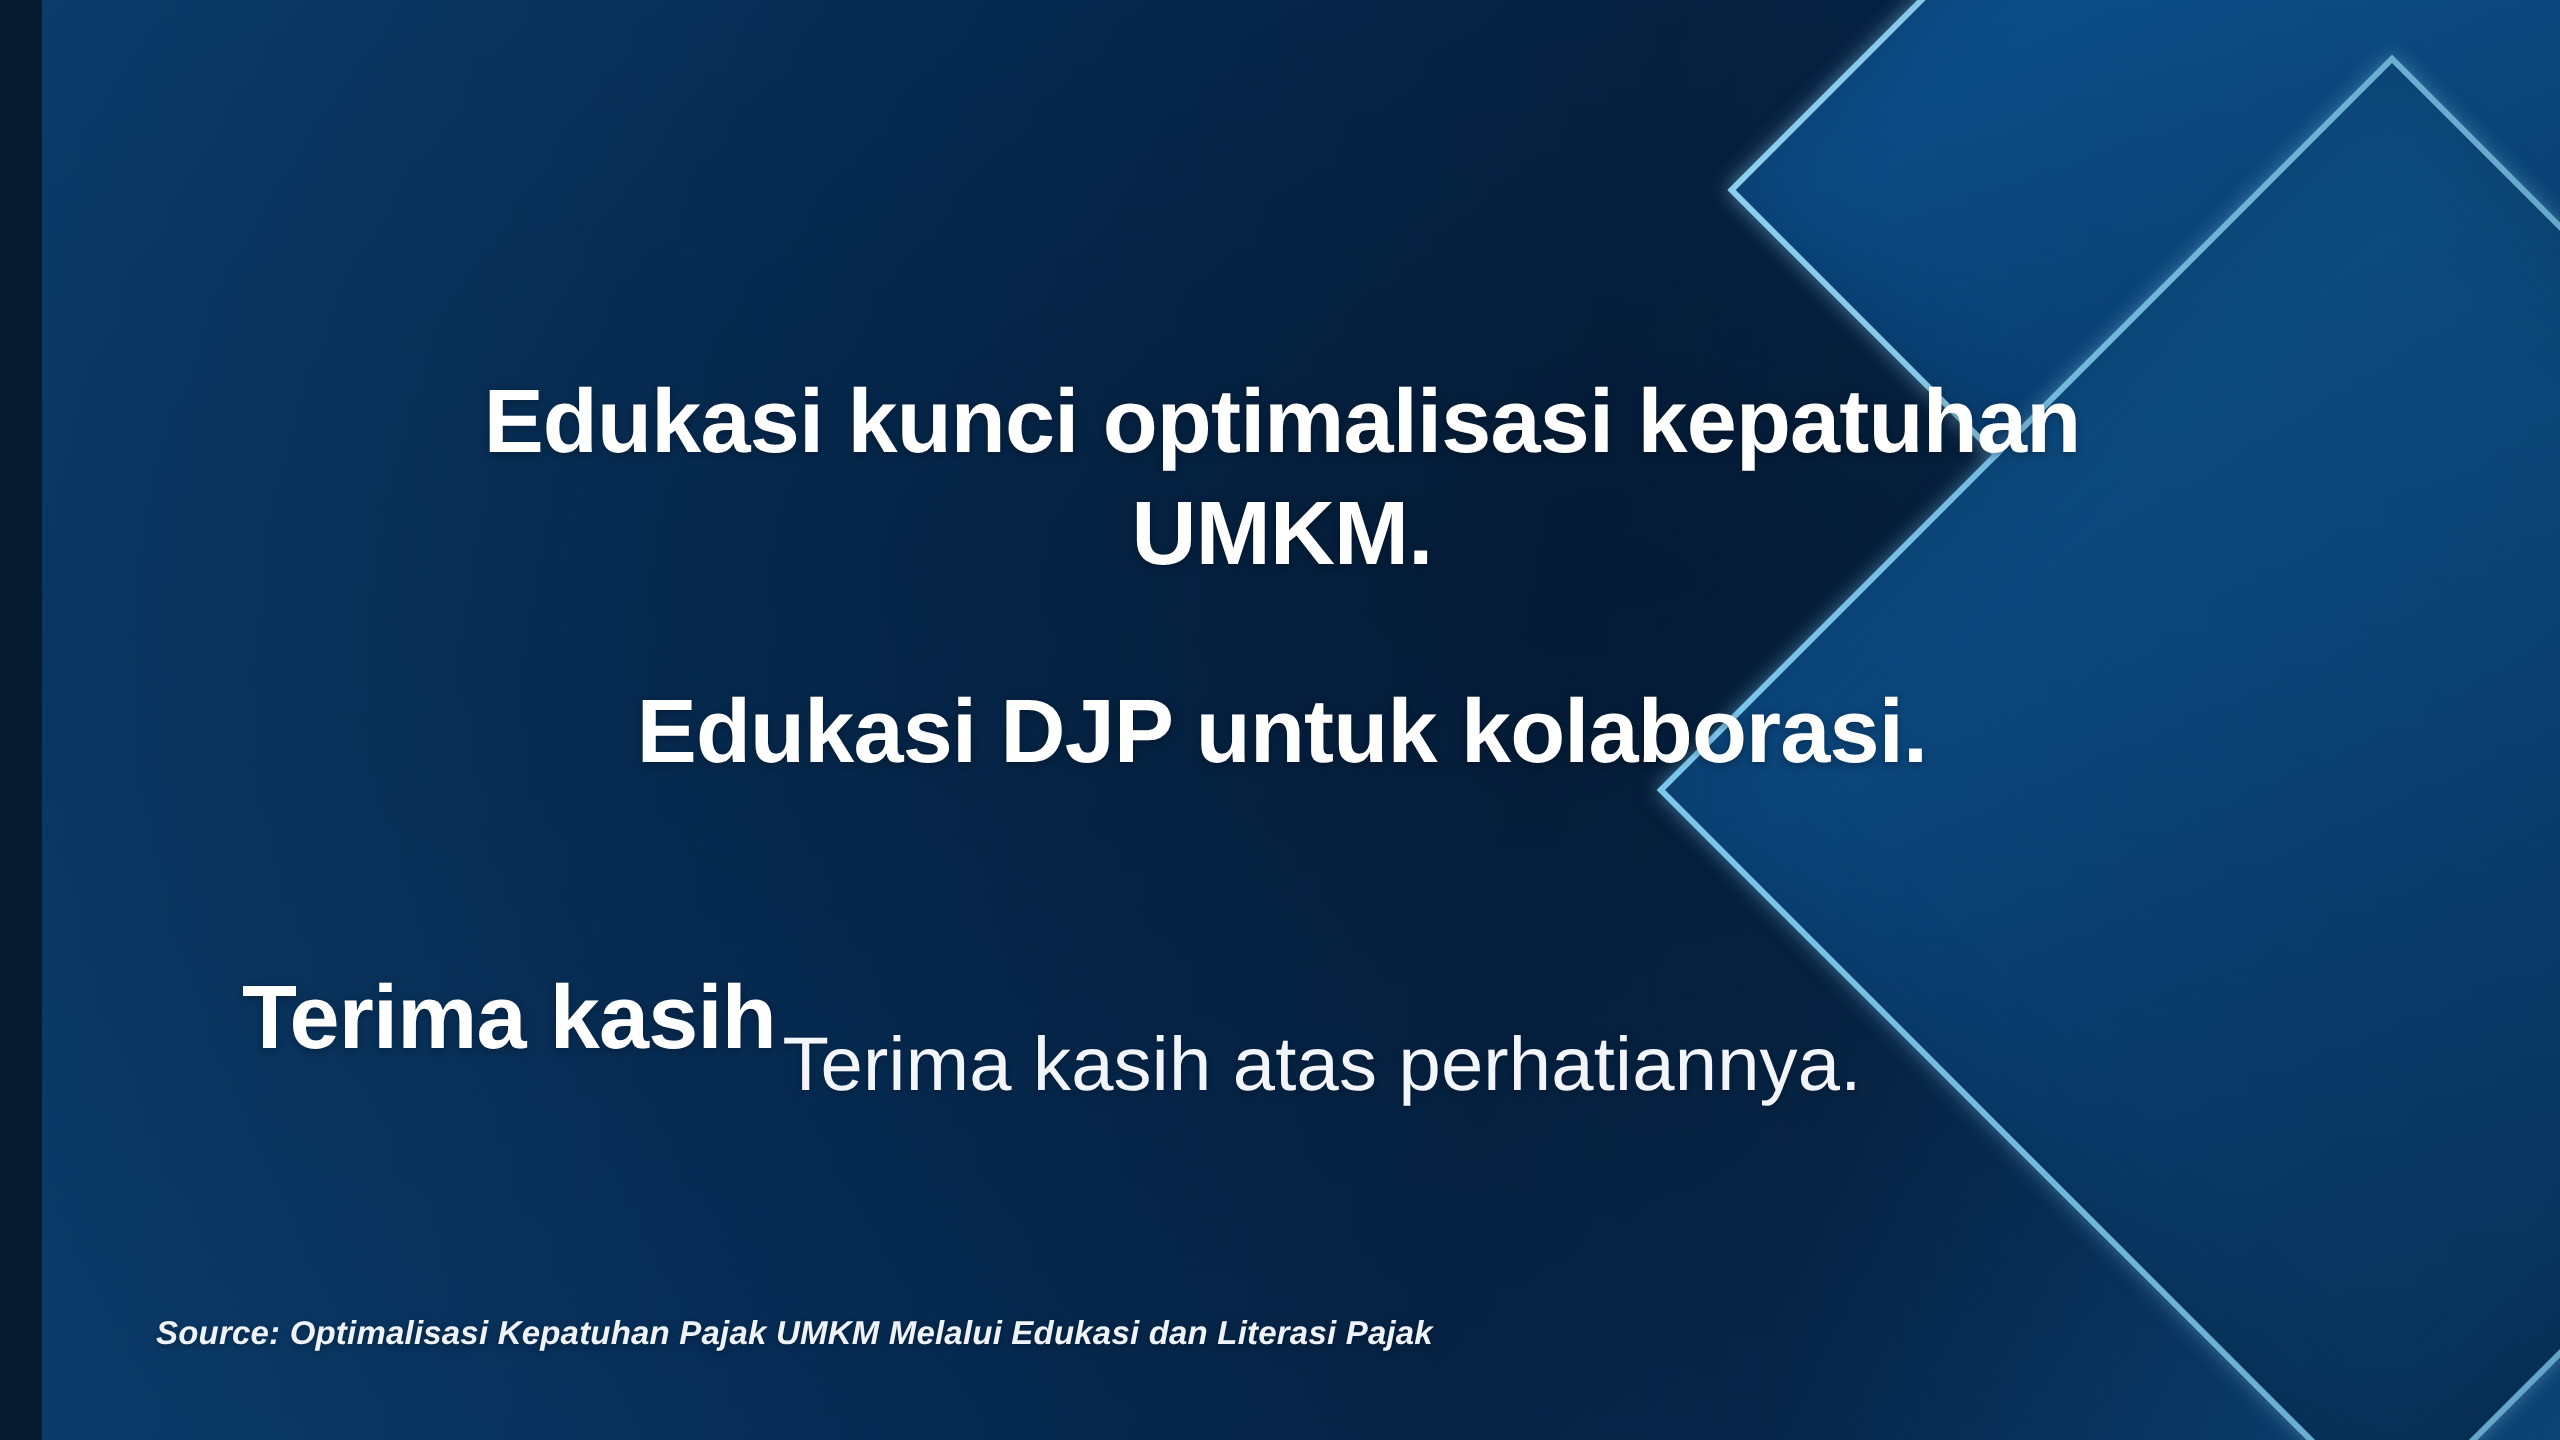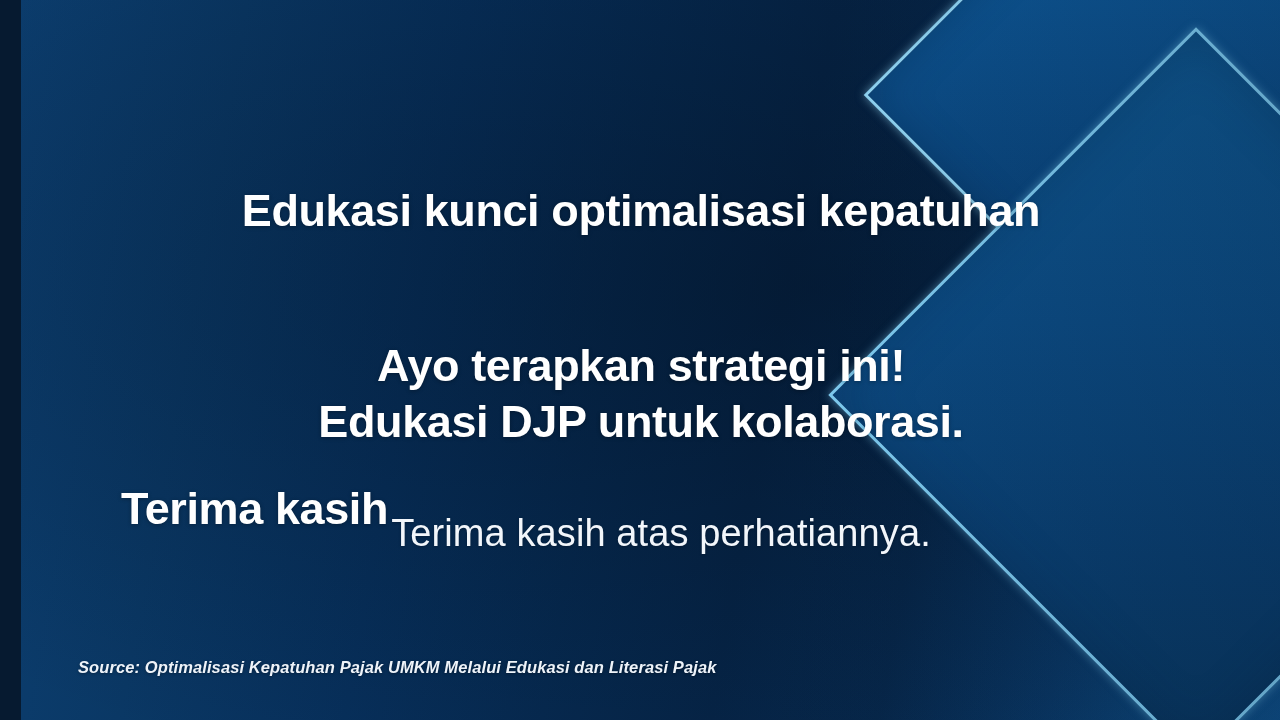--- a/index.html
+++ b/index.html
@@ -194,24 +194,24 @@
   <div class="deco-wrap">
     <div class="diamond diamond-upper"></div>
     <div class="diamond diamond-lower"></div>
     <div class="deco-shade"></div>
   </div>
 
   <div class="content">
 
     <div class="headline-block">
       <div>Edukasi kunci optimalisasi kepatuhan</div>
+      <div>UMKM.</div>
     </div>
 
     <div class="cta-block">
-      <div>Ayo terapkan strategi ini!</div>
       <div>Edukasi DJP untuk kolaborasi.</div>
     </div>
 
     <div class="thanks-block">
       <div>Terima kasih</div>
     </div>
 
     <div class="overlap-line">Terima kasih atas perhatiannya.</div>
 
     <div class="source-note">Source: Optimalisasi Kepatuhan Pajak UMKM Melalui Edukasi dan Literasi Pajak</div>

